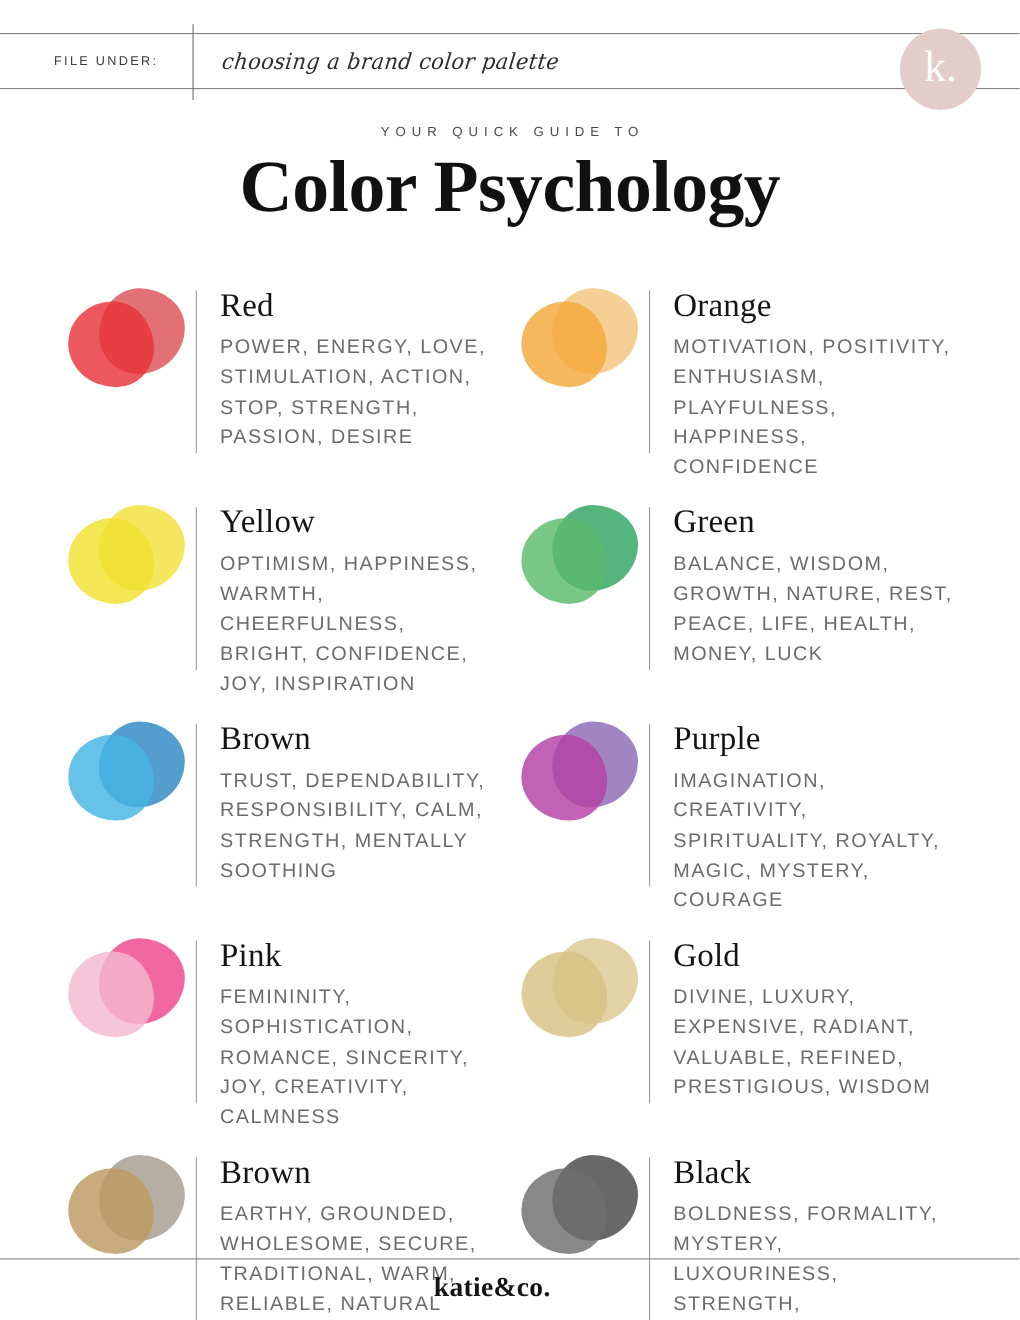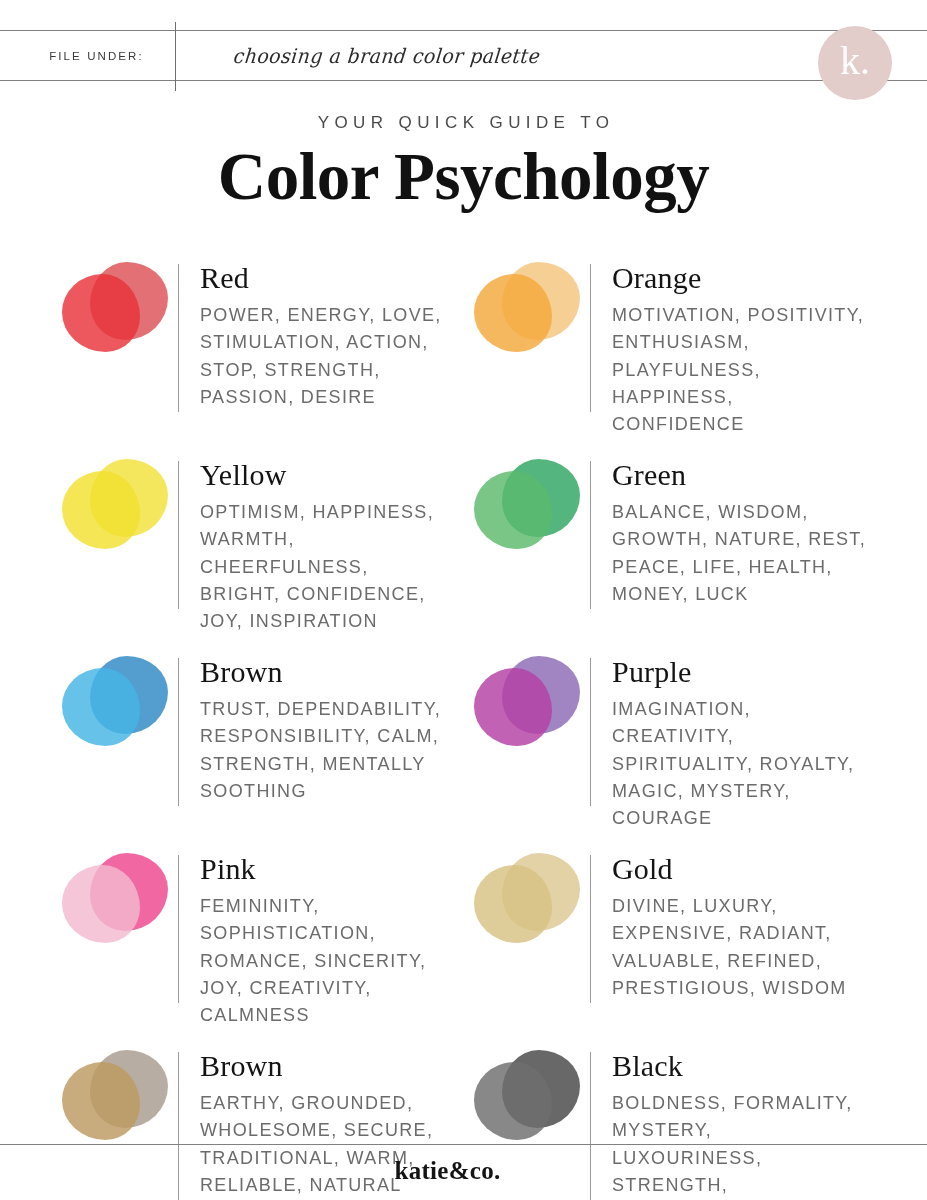--- a/index.html
+++ b/index.html
@@ -25,21 +25,20 @@
     width: 927px;
     height: 51px;
     border-top: 1px solid #808080;
     border-bottom: 1px solid #808080;
   }
   .header-inner {
     position: relative;
     height: 100%;
     display: flex;
     align-items: center;
-    gap: 32px;
   }
   .file-under {
     width: 175px;
     text-align: center;
     font-size: 11.5px;
     letter-spacing: 2.1px;
     color: #3a3a3a;
     font-weight: 400;
     padding-left: 18px;
   }
@@ -89,21 +88,21 @@
 
   
   .title-block {
     position: absolute;
     top: 113px;
     left: 0;
     width: 927px;
     text-align: center;
   }
   .kicker {
-    font-size: 17px;
+    font-size: 12px;
     letter-spacing: 5.4px;
     color: #4a4a4a;
     font-weight: 400;
     padding-left: 5px;
   }
   .title {
     margin-top: 9px;
     font-family: "Liberation Serif", serif;
     font-size: 67px;
     font-weight: 700;

